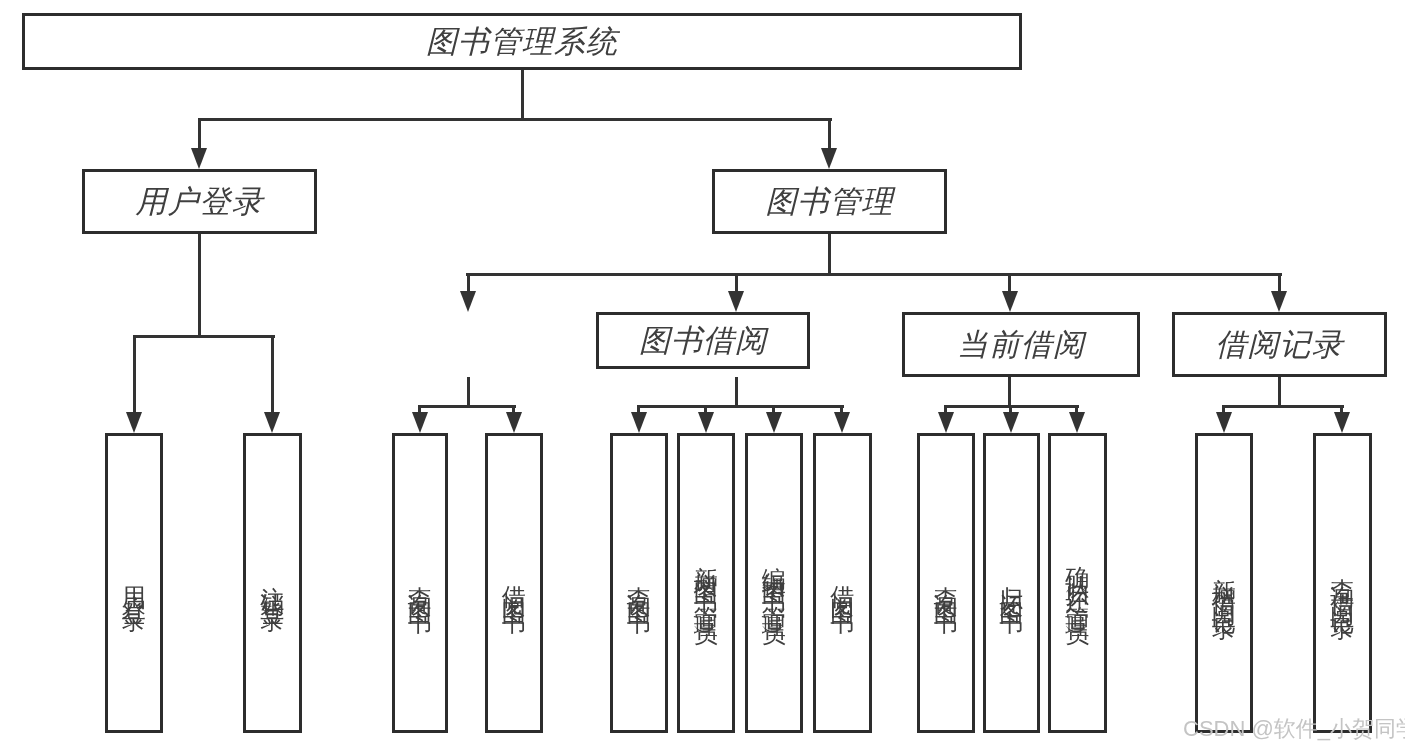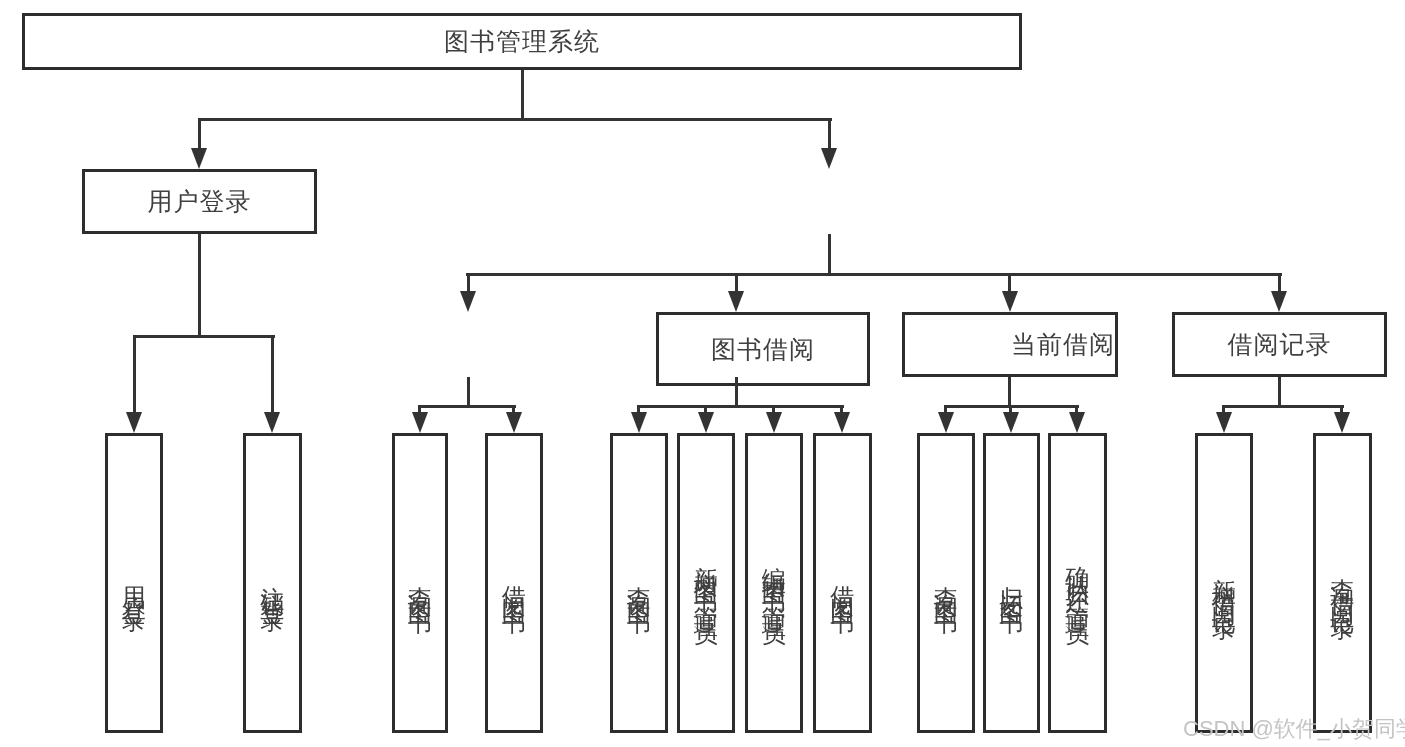--- a/index.html
+++ b/index.html
@@ -1,20 +1,20 @@
 <!DOCTYPE html>
 <html><head>
 <meta charset="utf-8">
 <style>
   html,body{margin:0;padding:0;background:#fff;}
   #stage{position:relative;width:1405px;height:747px;background:#fff;overflow:hidden;
          font-family:"Liberation Sans","DejaVu Sans",sans-serif;color:#3f3f3f;}
   .box{position:absolute;box-sizing:border-box;border:3px solid #2d2d2d;background:#fff;
        display:flex;align-items:center;justify-content:center;}
-  .hbox{font-size:25px;letter-spacing:1px;}
+  .hbox{font-size:31px;letter-spacing:1px;font-style:italic;}
   .vbox > span{writing-mode:vertical-rl;text-orientation:mixed;font-size:24px;letter-spacing:8px;line-height:1.15;}
   .v{position:absolute;width:3px;background:#333;}
   .h{position:absolute;height:3px;background:#333;}
   .ah{position:absolute;width:0;height:0;border-left:8px solid transparent;
       border-right:8px solid transparent;border-top:21px solid #333;}
   #watermark{position:absolute;left:1183px;top:714px;font-size:22px;color:#c4c4c4;
              white-space:nowrap;z-index:5;}
 </style>
 </head>
 <body>
@@ -22,27 +22,30 @@
 <div id="stage">
 
   <div class="box hbox" style="left:22px;top:13px;width:1000px;height:57px;">
     <span>图书管理系统</span>
   </div>
 
   <div class="box hbox" style="left:82px;top:169px;width:235px;height:65px;">
     <span>用户登录</span>
   </div>
 
+  <div class="box hbox" style="left:712px;top:169px;width:235px;height:65px;">
+    <span>图书管理</span>
+  </div>
 
 
-  <div class="box hbox" style="left:656px;top:312px;width:214px;height:74px;">
+  <div class="box hbox" style="left:596px;top:312px;width:214px;height:57px;">
     <span>图书借阅</span>
   </div>
 
-  <div class="box hbox" style="left:902px;top:312px;width:216px;height:65px;justify-content:flex-end;">
+  <div class="box hbox" style="left:902px;top:312px;width:238px;height:65px;">
     <span>当前借阅</span>
   </div>
 
   <div class="box hbox" style="left:1172px;top:312px;width:215px;height:65px;">
     <span>借阅记录</span>
   </div>
 
   <div class="box vbox" style="left:105px;top:433px;width:58px;height:300px;">
     <span>用户登录</span>
   </div>

